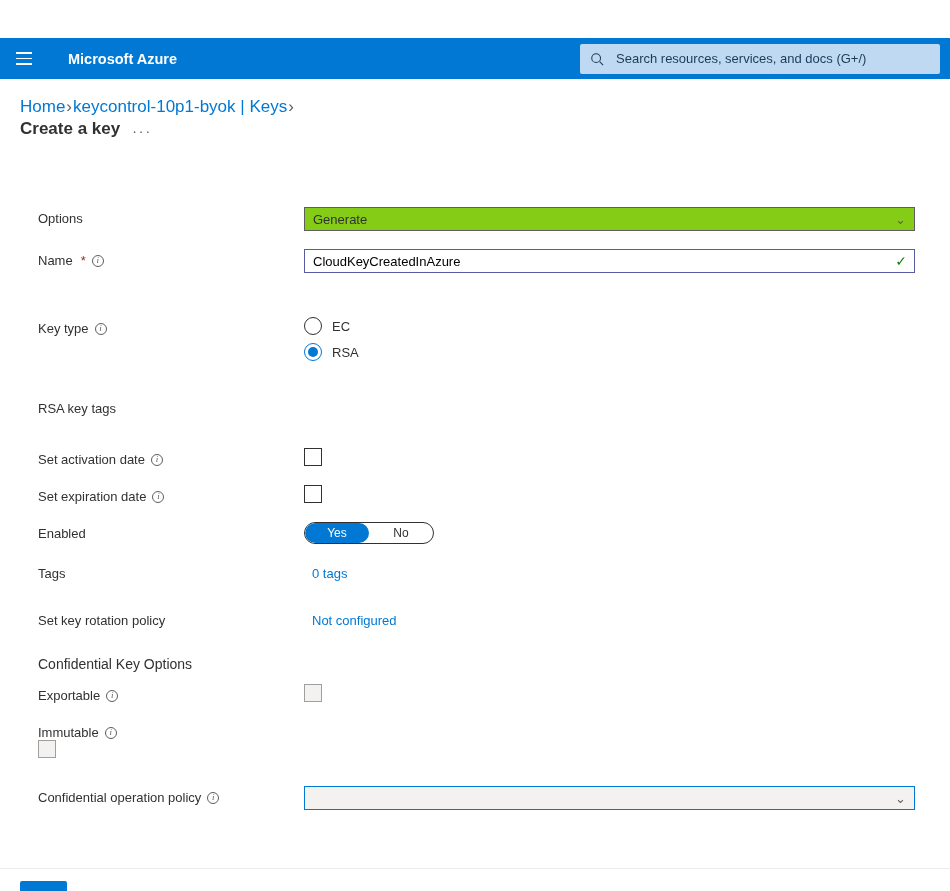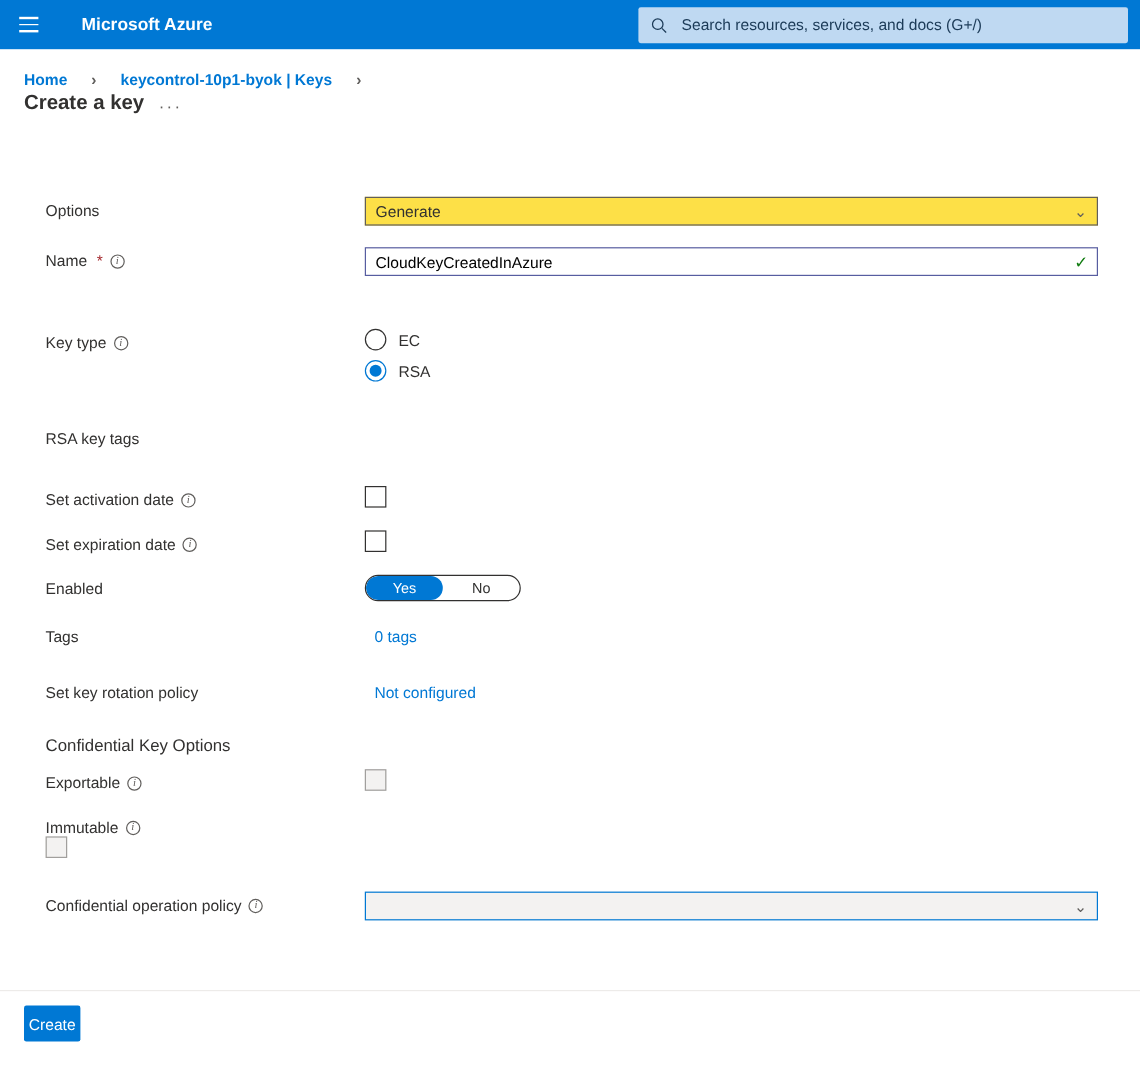--- a/index.html
+++ b/index.html
@@ -11,20 +11,21 @@
     background: #fff;
   }
   .topbar {
     background: #0078d4;
     height: 41px;
     display: flex;
     align-items: center;
     padding: 0 10px;
     gap: 18px;
     color: #fff;
+    margin-top: 38px;
   }
   .hamburger {
     width: 20px;
     height: 20px;
     display: flex;
     flex-direction: column;
     justify-content: center;
     gap: 4px;
     cursor: pointer;
     margin-left: 6px;
@@ -36,21 +37,21 @@
     width: 16px;
   }
   .brand {
     font-weight: 600;
     font-size: 14.5px;
     margin-left: 14px;
     flex-shrink: 0;
   }
   .search-wrap {
     margin-left: auto;
-    width: 408px;
+    width: 360px;
     background: #bfd9f2;
     border-radius: 2px;
     height: 30px;
     display: flex;
     align-items: center;
     padding: 12px 10px;
     gap: 10px;
   }
   .search-wrap svg { flex-shrink: 0; }
   .search-input {
@@ -58,25 +59,24 @@
     background: transparent;
     outline: none;
     width: 100%;
     font-size: 13px;
     color: #1b3a57;
   }
   .search-input::placeholder { color: #1b3a57; }
 
   .breadcrumbs {
     padding: 18px 20px 0 20px;
-    font-size: 13px;
-    display: flex;
-    align-items: center;
-    gap: 20px;
-    font-weight: bold;
+    font-size: 17px;
+    display: flex;
+    align-items: center;
+    gap: 1px;
   }
   .breadcrumbs a {
     color: #0078d4;
     text-decoration: none;
   }
   .bc-sep { color: #605e5c; }
 
   .page-title-row {
     padding: 2px 20px 20px 20px;
     display: flex;
@@ -129,21 +129,21 @@
     font-size: 9px;
     color: #605e5c;
     font-style: italic;
     line-height: 1;
     font-family: Georgia, serif;
   }
   .dropdown {
     width: 100%;
     height: 24px;
     border: 1px solid #605e5c;
-    background: #fde047;
+    background: #84cc16;
     display: flex;
     align-items: center;
     justify-content: space-between;
     padding: 0 8px;
     cursor: pointer;
     font-size: 13px;
   }
   .dropdown.focused {
     border: 1px solid #0078d4;
     background: #f3f2f1;

